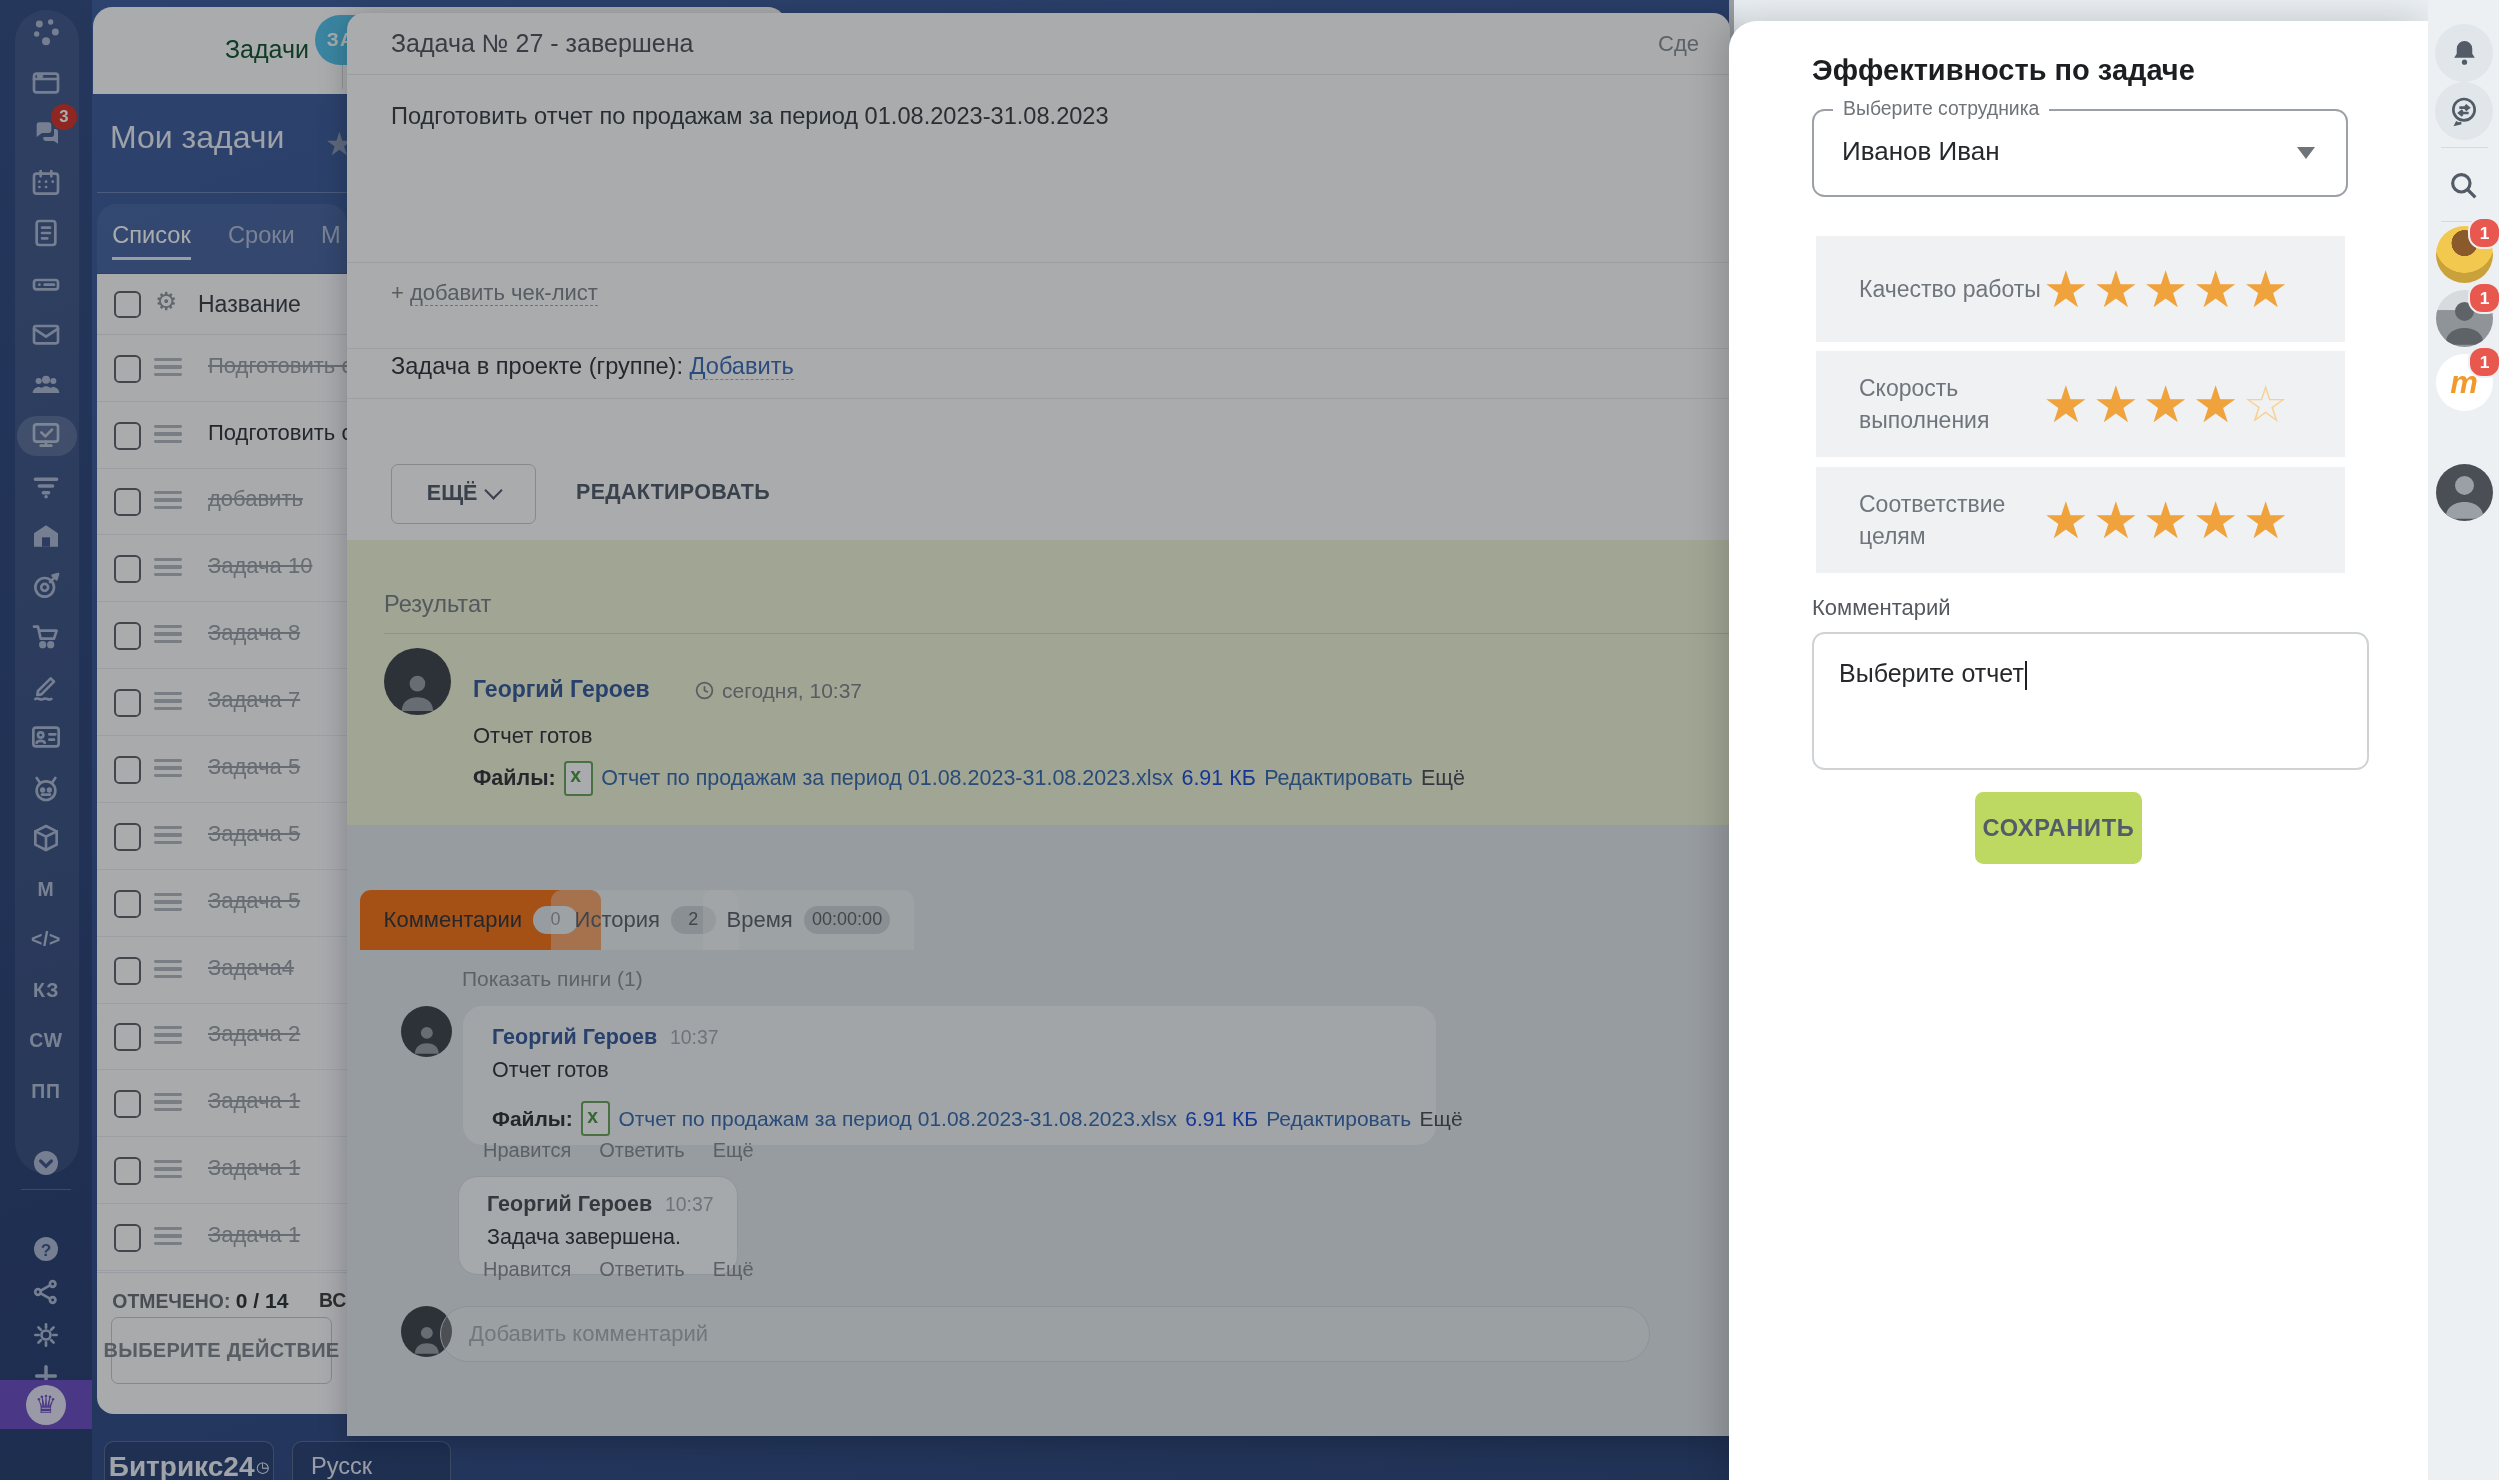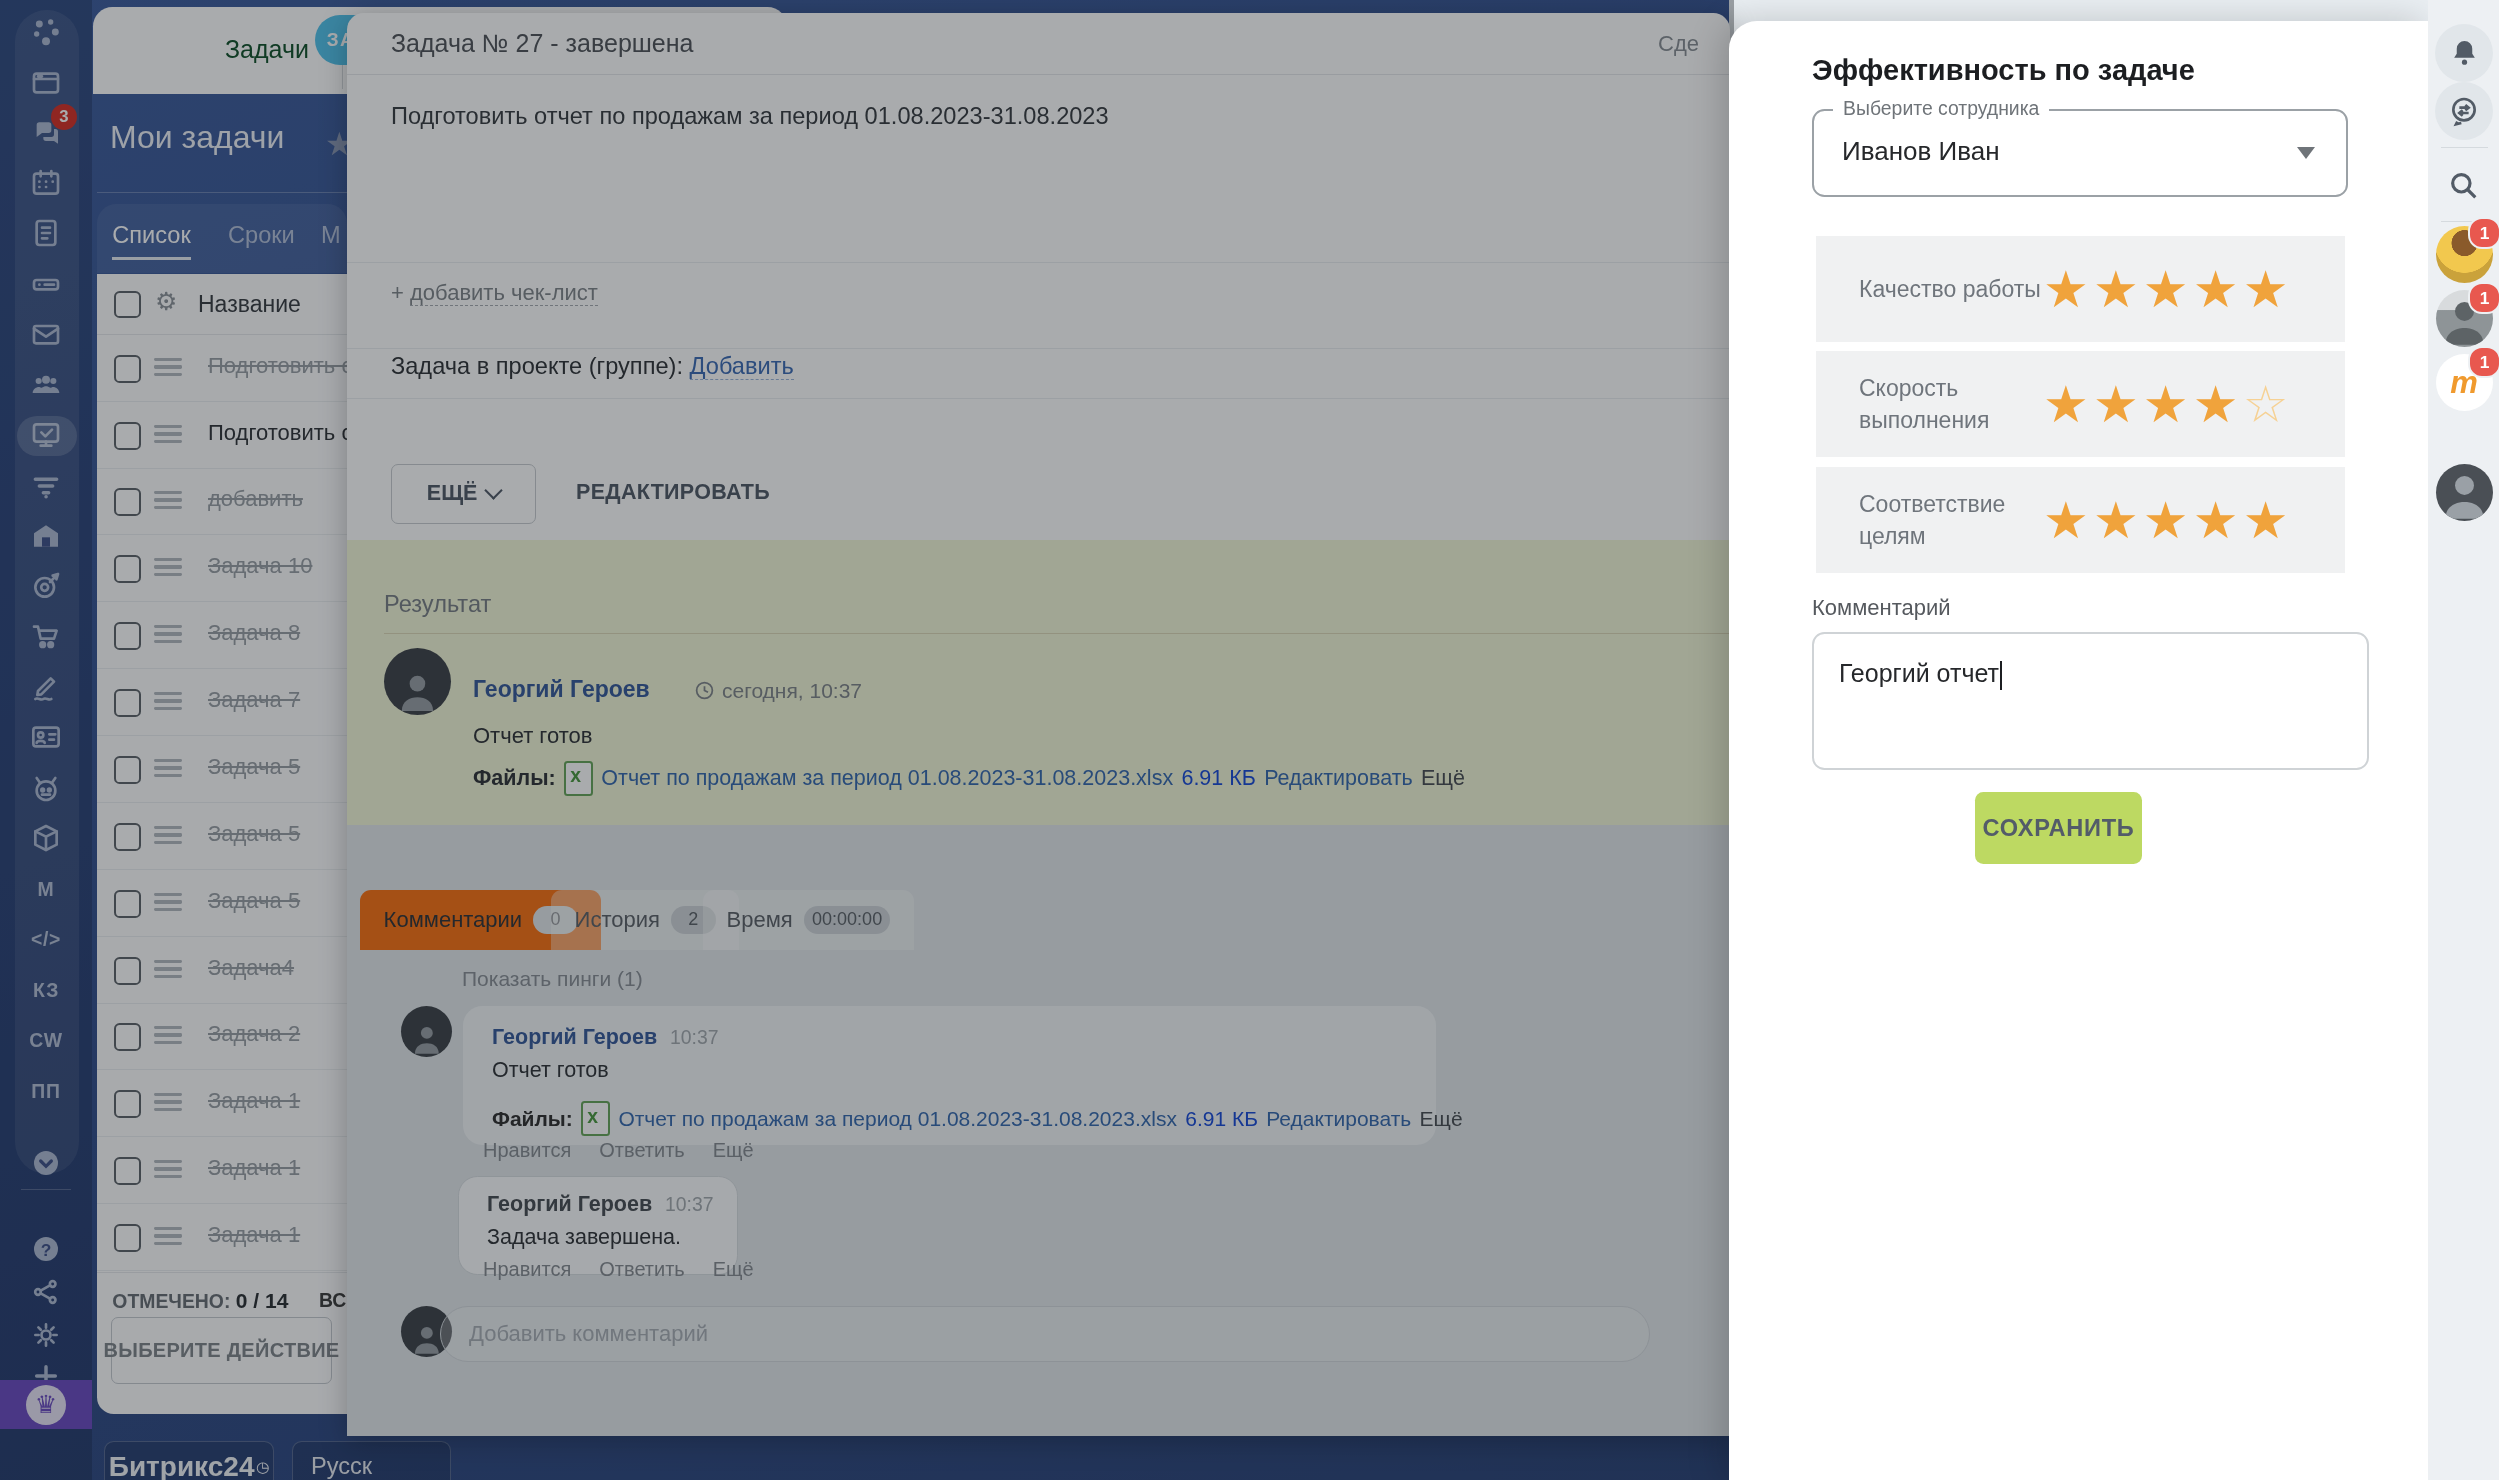--- a/index.html
+++ b/index.html
@@ -643,21 +643,21 @@
             <span class="star-f">★</span>
             <span class="star-f">★</span>
             <span class="star-f">★</span>
             <span class="star-f">★</span>
             <span class="star-f">★</span>
           </div>
         </div>
       </div>
     <div class="cmt-label">Комментарий</div>
     <div class="cmt-box">
-      <span>Георгий отчет</span><span class="cursor"></span>
+      <span>Выберите отчет</span><span class="cursor"></span>
     </div>
     <button class="save-btn">СОХРАНИТЬ</button>
   </div>
 
   <div class="abs strip">
     <div class="strip-btn" style="top:23.6px;">
       <svg width="31" height="31" viewBox="0 0 24 24" fill="#525b66">
           <path d="M12 3a6 6 0 0 0-6 6v4l-2 3h16l-2-3V9a6 6 0 0 0-6-6z"></path>
           <circle cx="12" cy="19.5" r="2"></circle>
         </svg>

